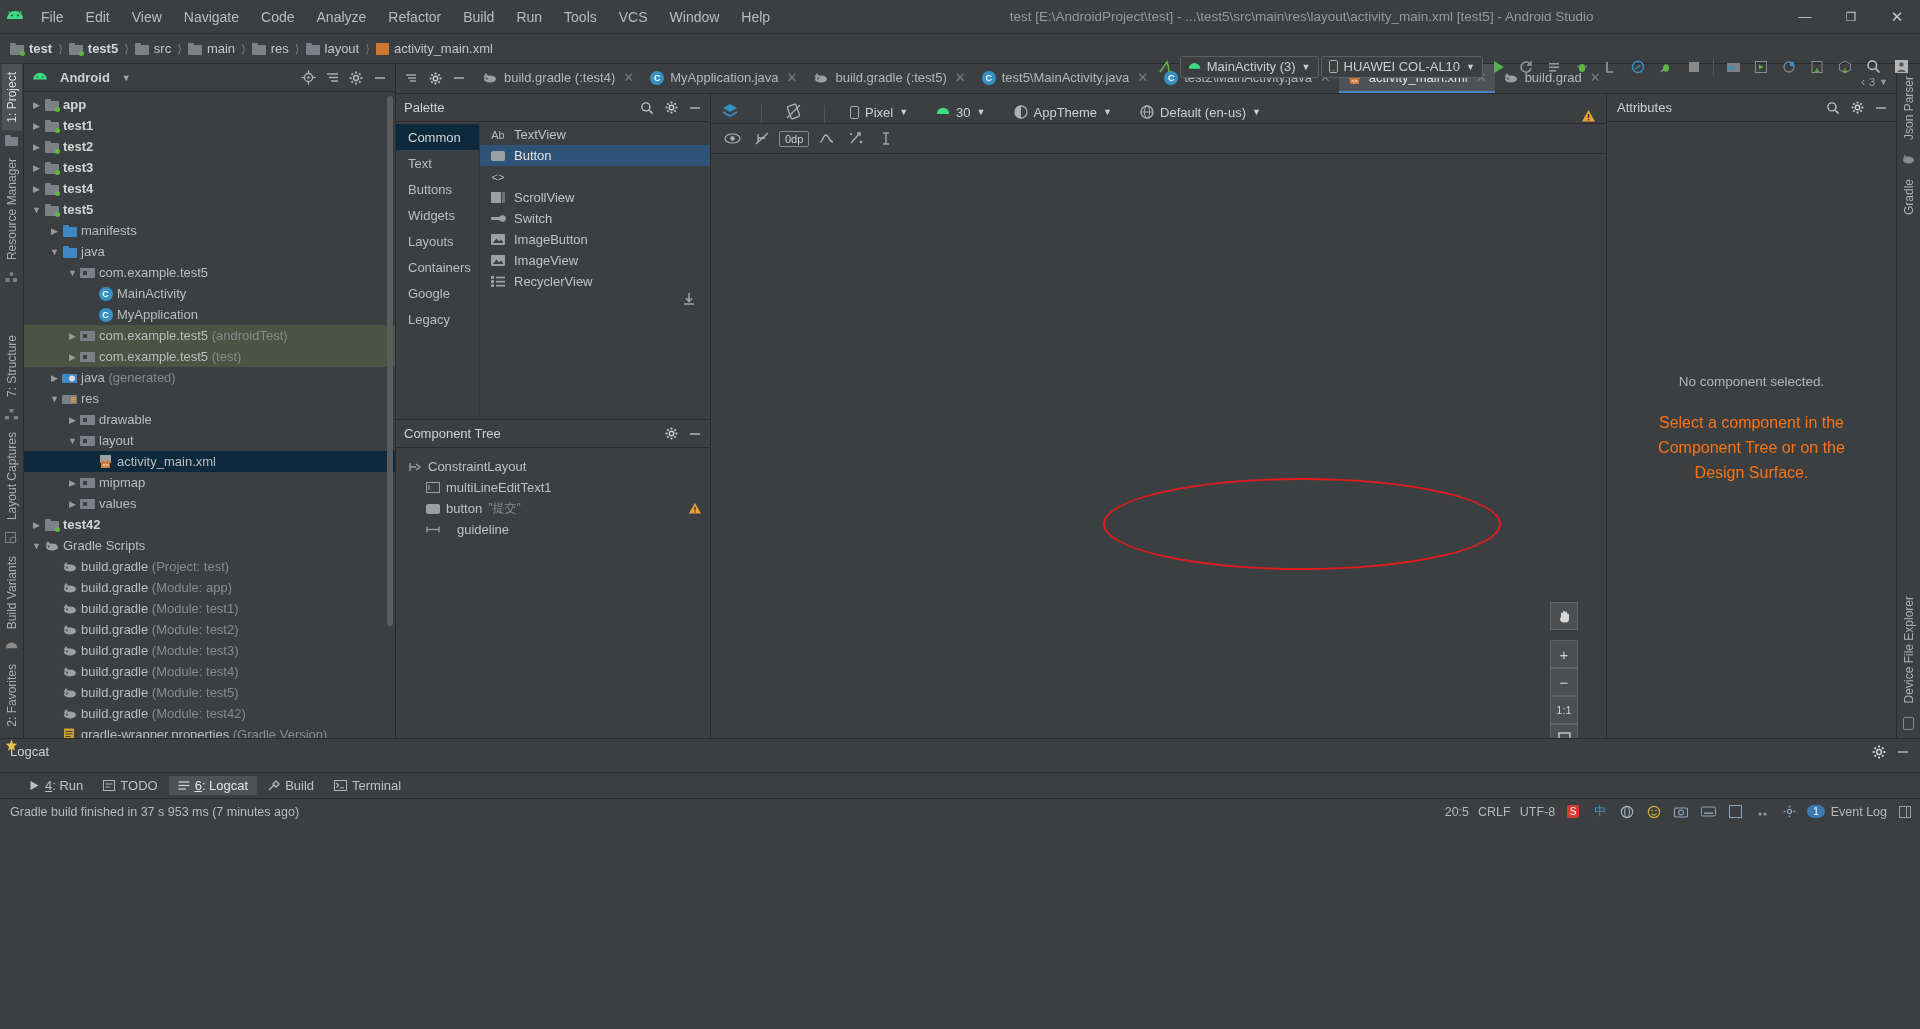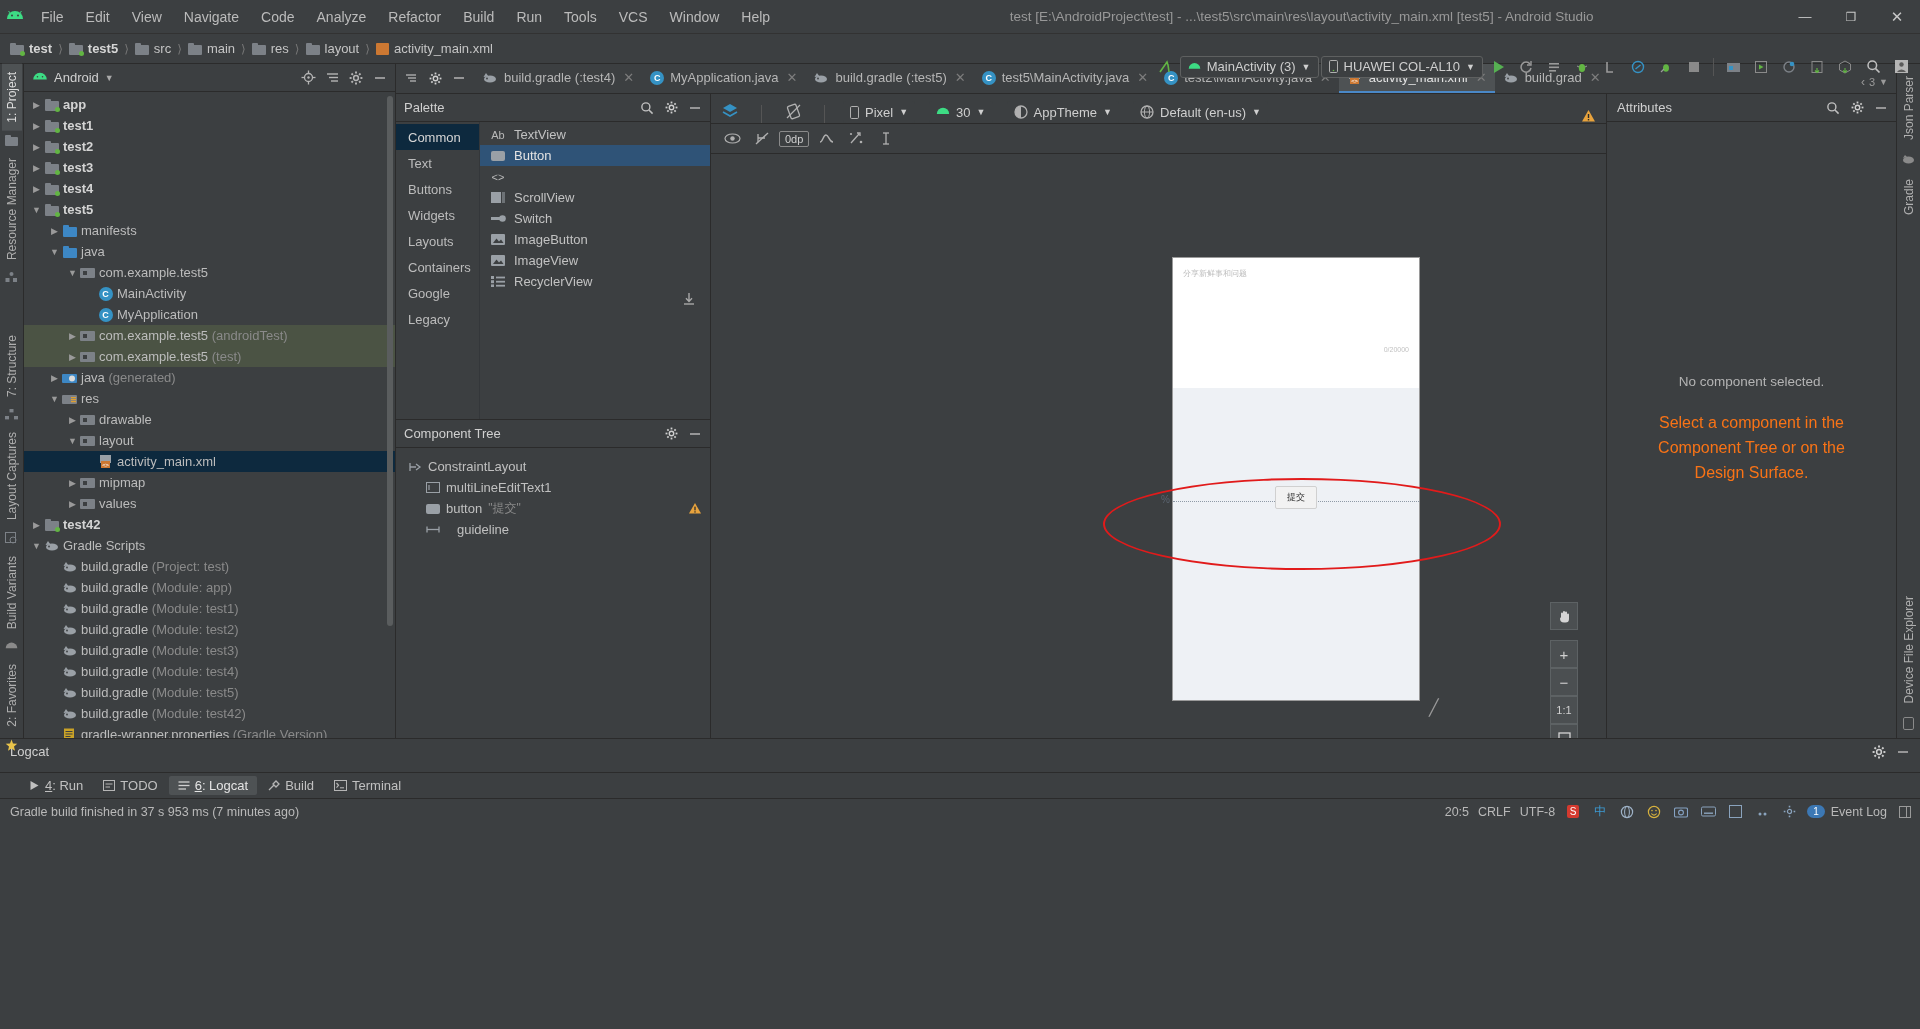--- a/index.html
+++ b/index.html
@@ -72,22 +72,22 @@
   .rail-tab {
     writing-mode: vertical-rl; transform: rotate(180deg); font-size: 12px; color: #b0b0b0;
     padding: 8px 3px; white-space: nowrap; display:flex; align-items:center; gap:5px;
   }
   .rail-tab.active { background: #4e5254; color: #ddd; }
   .rail-bottom { margin-top: auto; display:flex; flex-direction:column; align-items:center; }
 
   
   .project-panel { width: 372px; flex: 0 0 372px; background: #3c3f41; display: flex; flex-direction: column; border-right: 1px solid #2b2b2b; }
   .panel-head {
-    height: 28px; display: flex; align-items: center; padding: 0 4px 0 8px; gap: 6px;
-    border-bottom: 1px solid #2b2b2b; flex: 0 0 28px;
+    height: 28px; display: flex; align-items: center; padding: 0 4px 0 8px; gap: 12px;
+    border-bottom: 1px solid #2b2b2b; flex: 0 0 28px; font-weight: bold;
   }
   .panel-head .title { font-size: 13px; color: #d0d0d0; }
   .panel-head .acts { margin-left: auto; display: flex; align-items: center; gap: 2px; }
   .hbtn { width: 22px; height: 22px; display: flex; align-items: center; justify-content: center; border-radius: 3px; }
 
   .tree { flex: 1; overflow: hidden; background: #3c3f41; position: relative; padding-top: 2px; }
   .trow { height: 21px; display: flex; align-items: center; font-size: 13px; color: #bcbcbc; white-space: nowrap; padding-right: 6px; }
   .trow.sel { background: #0d293e; }
   .trow.green { background: #4b5344; }
   .trow .arrow { width: 13px; text-align: center; color: #9a9a9a; font-size: 9px; flex: 0 0 13px; }
@@ -1262,32 +1262,20 @@
             <div class="tbtn">
               <svg width="14" height="15" viewBox="0 0 14 15">
                   <line x1="7" y1="2" x2="7" y2="13" stroke="#b0b0b0" stroke-width="1.3"></line>
                   <line x1="4" y1="2" x2="10" y2="2" stroke="#b0b0b0" stroke-width="1.3"></line>
                   <line x1="4" y1="13" x2="10" y2="13" stroke="#b0b0b0" stroke-width="1.3"></line>
                 </svg>
             </div>
           </div>
 
           <div class="canvas">
-            <div class="phone">
-              <div class="ph-top">
-                <div class="ph-hint">分享新鲜事和问题</div>
-                <div class="ph-count">0/20000</div>
-              </div>
-              <div class="ph-mid">
-                <div class="guideline"></div>
-                <div class="guide-handle">%</div>
-                <div class="ph-btn">提交</div>
-              </div>
-              <div class="resize-corner">╱</div>
-            </div>
 
             <div class="annot-ellipse"></div>
 
             <div class="zoom-tools">
               <div class="ztool">
                 <svg width="15" height="15" viewBox="0 0 15 15">
                     <path d="M4 8 L4 4.5 A1 1 0 0 1 6 4.5 L6 7 L6 3 A1 1 0 0 1 8 3 L8 7 L8 3.5 A1 1 0 0 1 10 3.5 L10 7.5 L10 5.5 A1 1 0 0 1 12 5.5 L12 10 A3.5 3.5 0 0 1 8.5 13.5 L7 13.5 A4 4 0 0 1 3 9.5 Z" fill="#d5d5d5"></path>
                   </svg>
               </div>
               <div class="zgap"></div>

